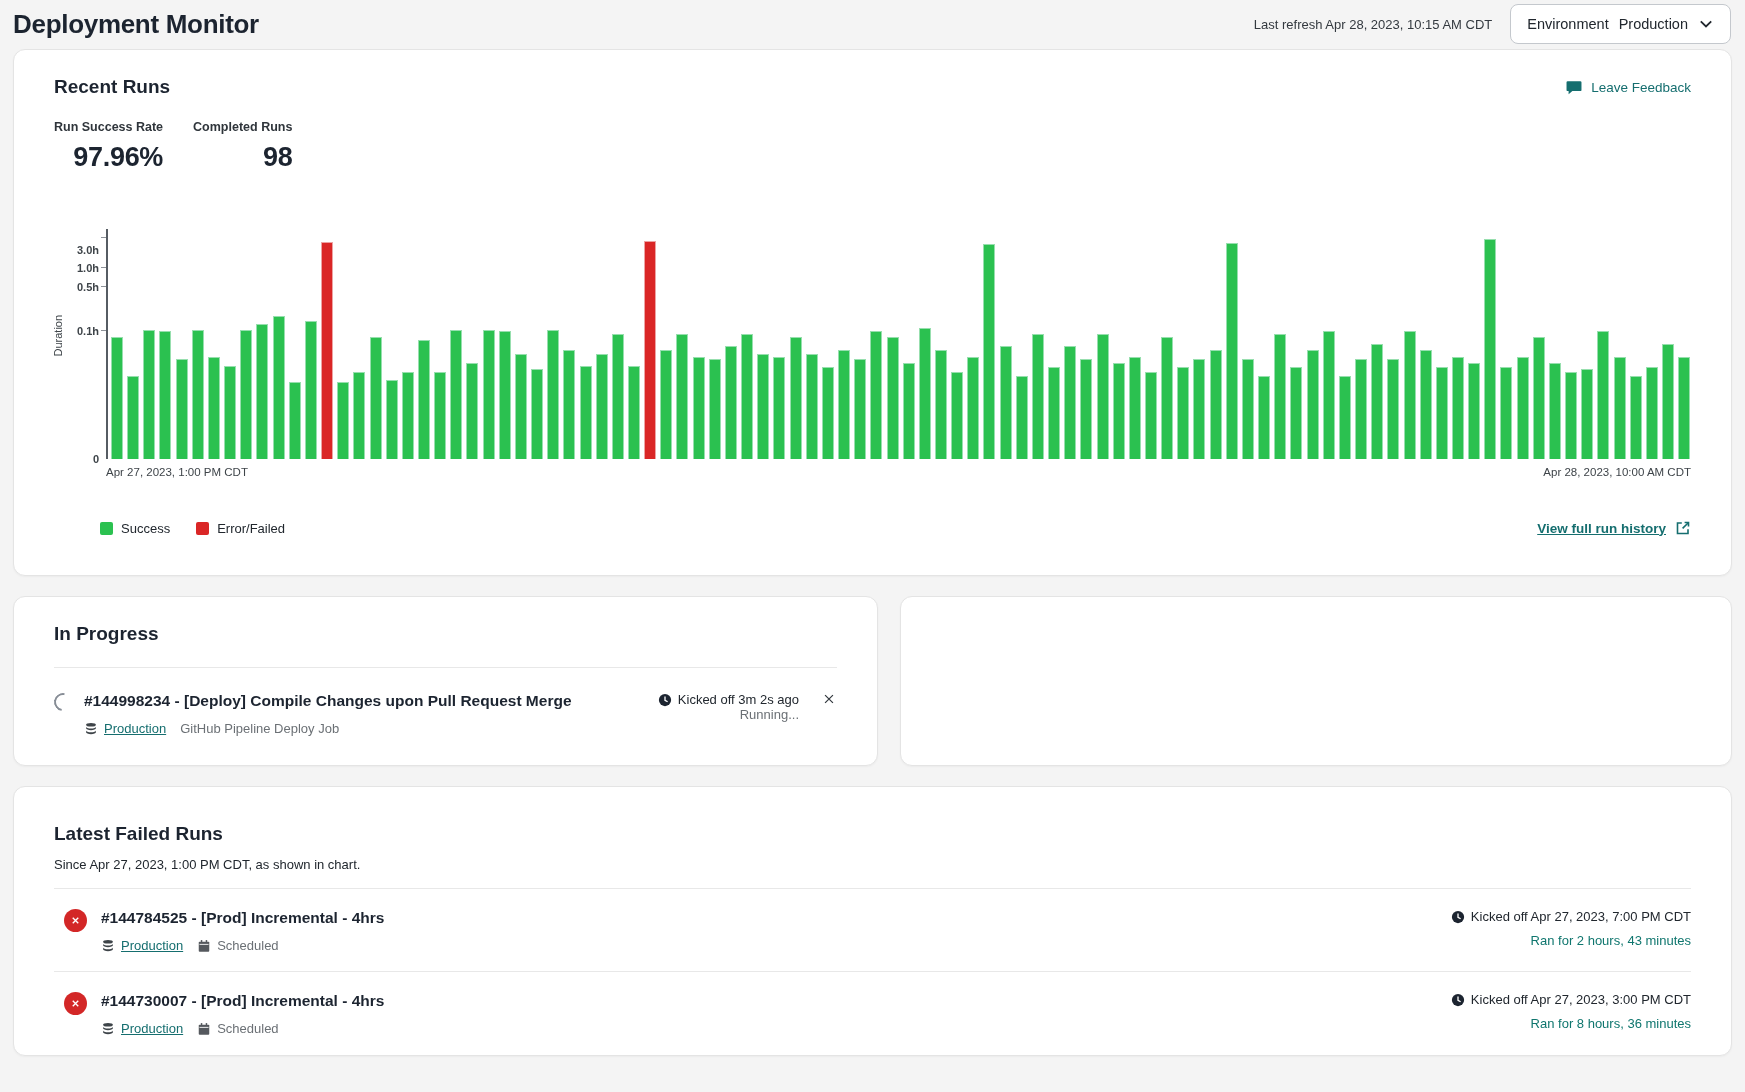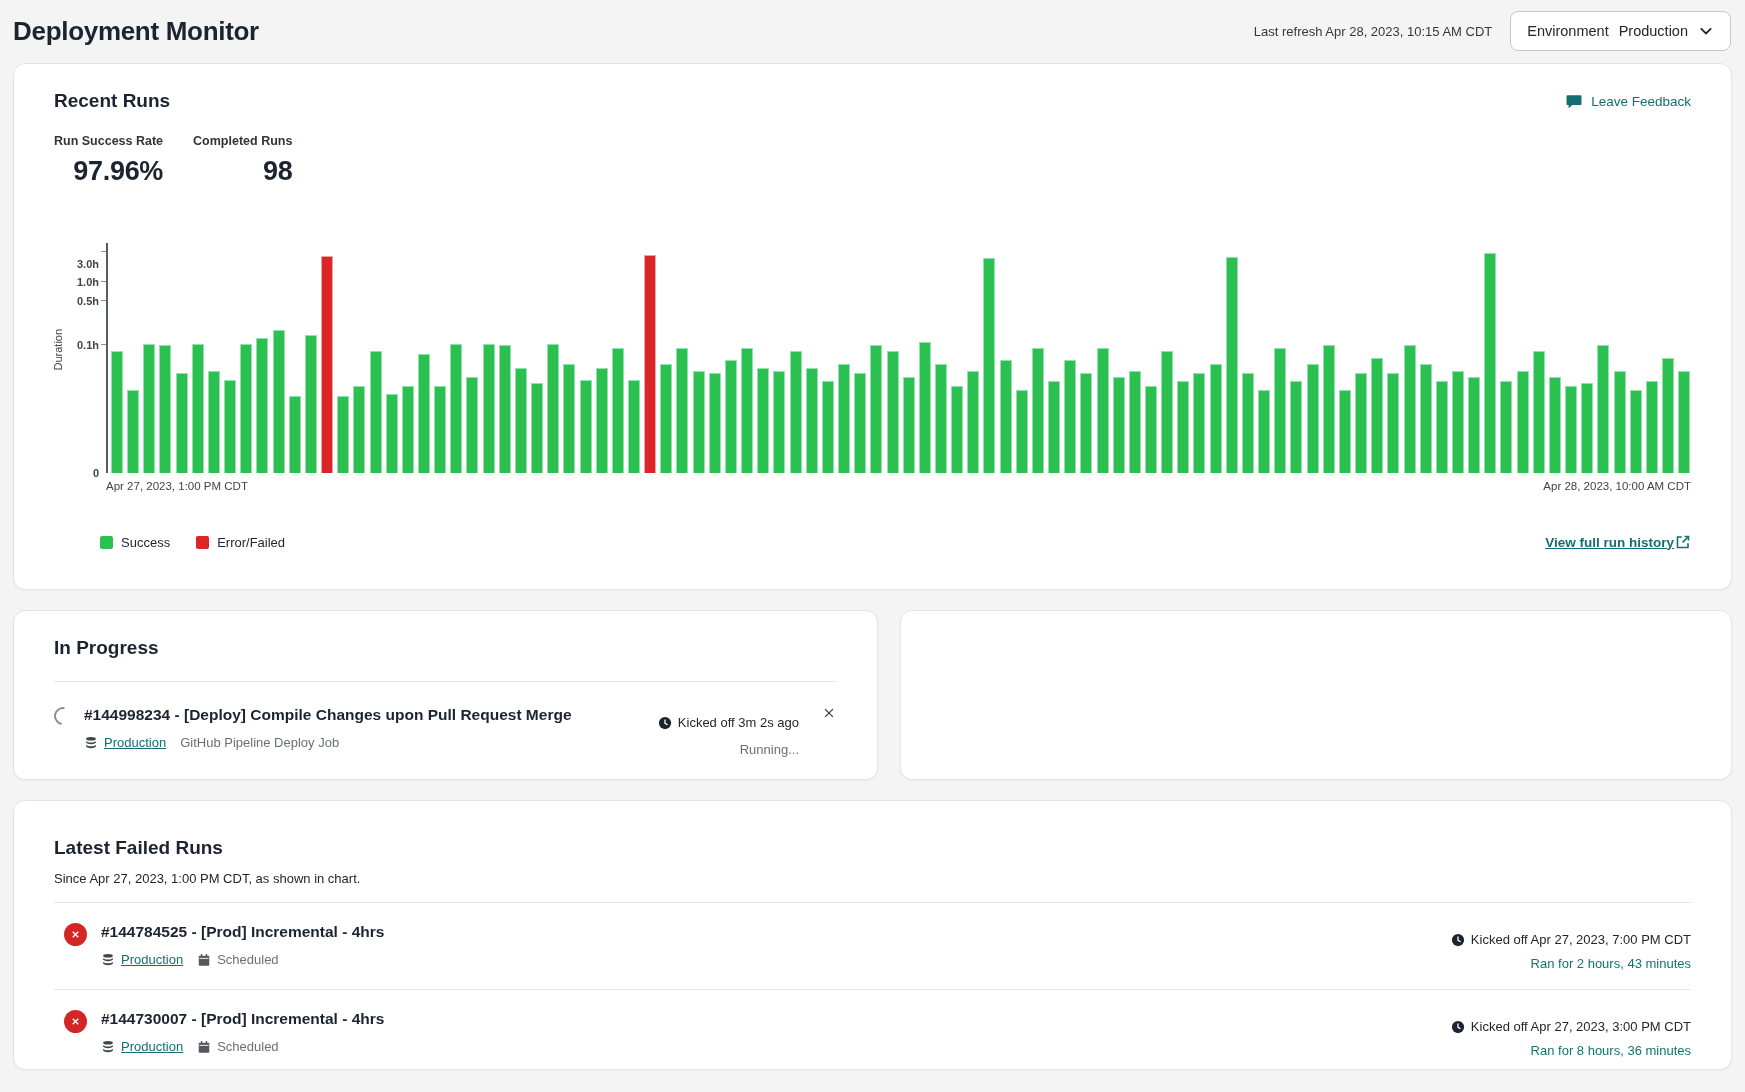--- a/index.html
+++ b/index.html
@@ -6,21 +6,21 @@
   html, body { width: 1745px; height: 1092px; }
   body {
     font-family: "Liberation Sans", sans-serif;
     background: #f4f4f4;
     color: #21272e;
     overflow: hidden;
   }
   
   .page-header {
     display: flex; align-items: center;
-    padding: 9px 14px 9px 13px; height: 62px;
+    padding: 9px 14px 9px 13px; height: 48px;
   }
   .page-title { font-size: 26px; font-weight: bold; color: #1c2430; letter-spacing: -0.3px; }
   .header-right { margin-left: auto; display: flex; align-items: center; gap: 18px; }
   .last-refresh { font-size: 13px; color: #33393f; }
   .env-select {
     display: flex; align-items: center; gap: 10px;
     background: #ffffff; border: 1px solid #c4c8cd; border-radius: 8px;
     padding: 11px 16px; font-size: 14.5px; color: #21272e; cursor: pointer;
   }
   .env-select .env-label { color: #21272e; }
@@ -76,44 +76,44 @@
   .chart-xlabels {
     display: flex; justify-content: space-between;
     margin-left: 52px; margin-top: 7px;
     font-size: 11.5px; color: #3e4449;
   }
   .chart-footer { display: flex; align-items: center; margin-top: 42px; padding-left: 46px; }
   .legend { display: flex; gap: 26px; }
   .legend-item { display: flex; align-items: center; gap: 8px; font-size: 13px; color: #21272e; }
   .legend-swatch { width: 13px; height: 13px; border-radius: 2px; }
   .history-link {
-    margin-left: auto; display: flex; align-items: center; gap: 1px;
+    margin-left: auto; display: flex; align-items: center; gap: 9px;
     color: #156e6f; font-size: 13.5px; font-weight: bold;
     text-decoration: underline; cursor: pointer;
   }
   
   .divider { height: 1px; background: #e8e8e8; }
   .progress-divider { margin-top: 22px; }
   .run-row { display: flex; align-items: flex-start; padding-top: 24px; }
   .spinner {
     width: 18px; height: 18px; border-radius: 50%;
     border: 2px solid transparent; border-top-color: #878d96; border-left-color: #878d96;
     transform: rotate(-35deg); margin-top: 1px; flex: 0 0 auto;
   }
   .run-main { margin-left: 12px; flex: 1; min-width: 0; }
   .run-title { font-size: 15.5px; font-weight: bold; color: #1c2430; }
   .run-meta { display: flex; align-items: center; gap: 14px; margin-top: 11px; }
   .meta-item { display: flex; align-items: center; gap: 6px; font-size: 13px; color: #6b7075; }
   .env-link { color: #156e6f; text-decoration: underline; font-size: 13px; cursor: pointer; }
   .run-right { width: 205px; text-align: right; flex: 0 0 auto; }
   .kicked-line {
     display: flex; align-items: center; justify-content: flex-end; gap: 6px;
-    font-size: 13px; color: #21272e; margin-top: 9px;
-  }
-  .running-line { margin-top: 12px; font-size: 13px; color: #6b7075; }
+    font-size: 13px; color: #21272e;
+  }
+  .running-line { font-size: 13px; color: #6b7075; }
   .close-btn {
     margin-left: 22px; width: 16px; height: 16px; cursor: pointer;
     color: #33393f; font-size: 15px; line-height: 16px; text-align: center; flex: 0 0 auto;
   }
   .queue-empty { margin-top: 28px; font-size: 13.5px; color: #21272e; }
   
   .failed-subtitle { margin-top: 12px; font-size: 13px; color: #21272e; }
   .failed-divider-top { margin-top: 16px; }
   .failed-row { display: flex; align-items: flex-start; padding: 20px 0 18px 10px; }
   .failed-badge {

